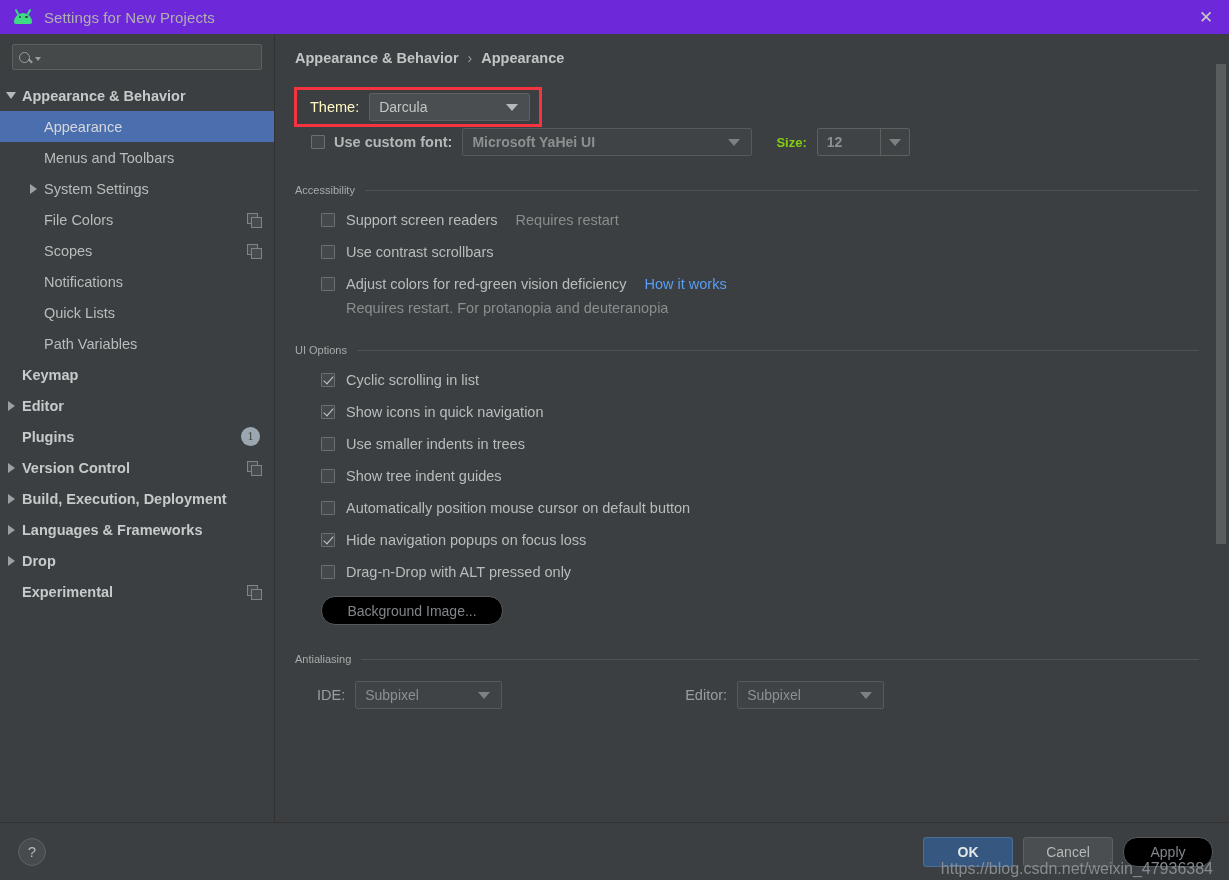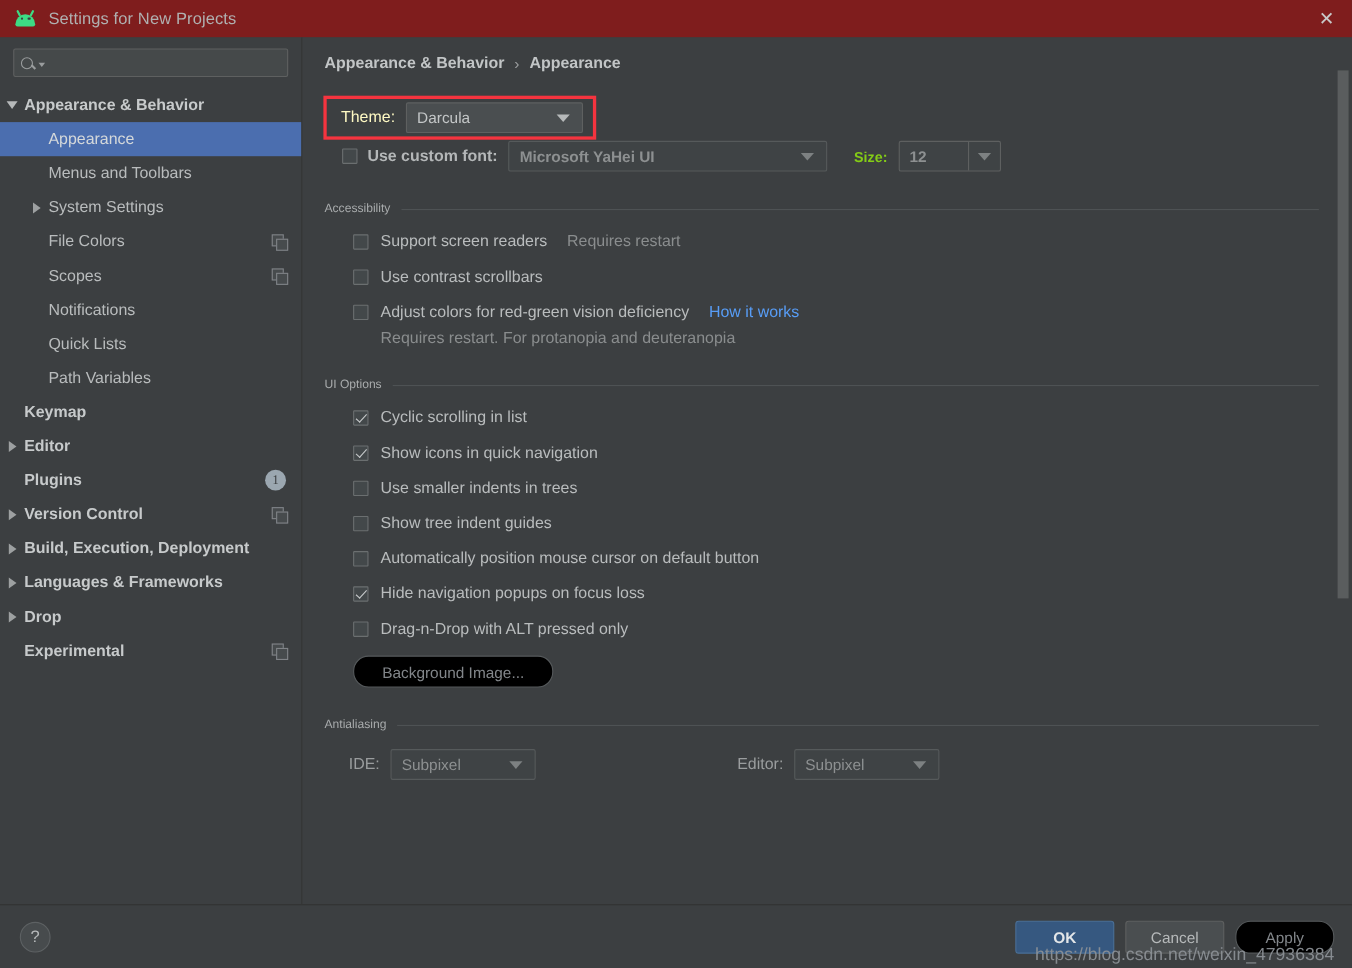--- a/index.html
+++ b/index.html
@@ -19,21 +19,21 @@
     position: absolute;
     inset: 0;
     background: #3c3f41;
     display: flex;
     flex-direction: column;
   }
 
   
   .titlebar {
     height: 34px;
-    background: #7f1d1d;
+    background: #6d28d9;
     display: flex;
     align-items: center;
     padding: 0 0 0 12px;
     flex: 0 0 auto;
     position: relative;
   }
   .android-icon { width: 22px; height: 16px; position: relative; flex: 0 0 auto; }
   .android-icon .body {
     position: absolute; left: 2px; top: 4px; width: 18px; height: 11px;
     background: #3ddc84; border-radius: 9px 9px 2px 2px;
@@ -255,21 +255,21 @@
   .btn {
     height: 29px; border: 1px solid #5e6060; border-radius: 3px;
     background: #4a4e50; color: #b6b9ba; font-size: 14px;
     display: inline-flex; align-items: center; justify-content: center;
     padding: 0 14px; font-family: inherit;
   }
   .btn.disabled { color: #82868a; background: #000000; border-color: #55595b; border-radius: 14px; }
   .bg-img-btn { margin-top: 16px; margin-left: 28px; width: 182px; }
 
   .aa-row { display: flex; align-items: center; margin-top: 16px; padding-left: 24px; }
-  .aa-row .combo { width: 132px; margin-left: 10px; }
+  .aa-row .combo { width: 147px; margin-left: 10px; }
   .aa-row .gap { width: 183px; }
 
   
   .vscroll {
     position: absolute; right: 3px; top: 30px; width: 10px; bottom: 8px;
     background: transparent;
   }
   .vthumb {
     position: absolute; top: 0; left: 0; width: 10px; height: 480px;
     background: #5a5d5e; border-radius: 0;

